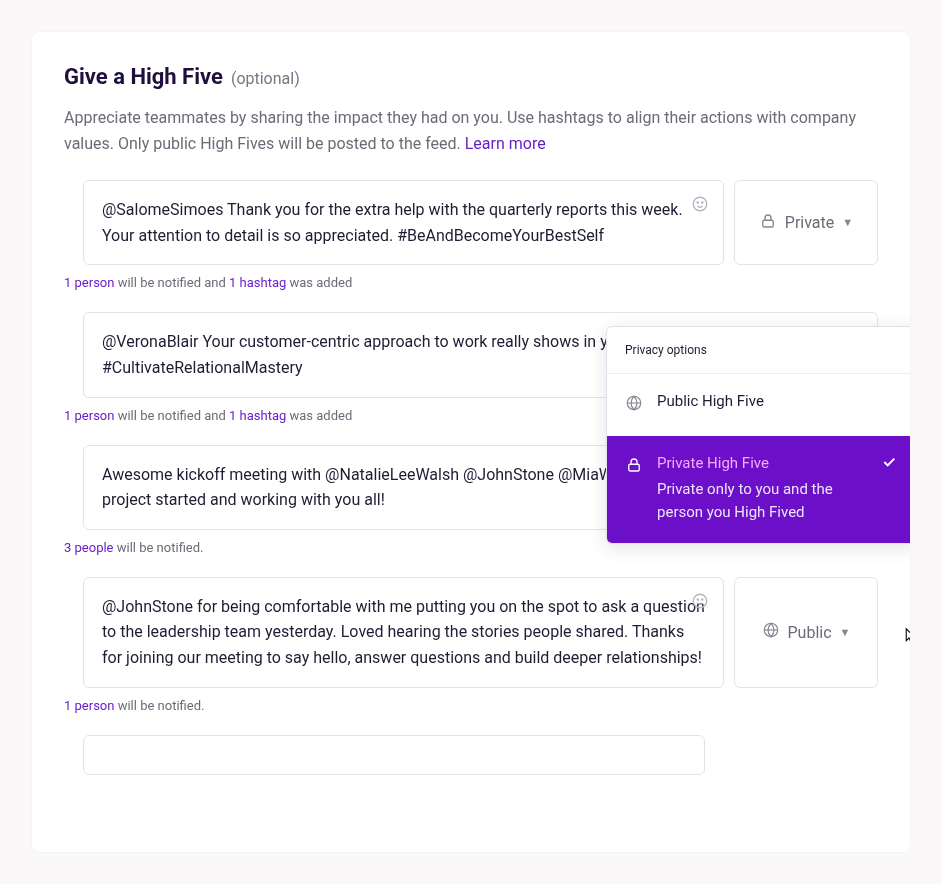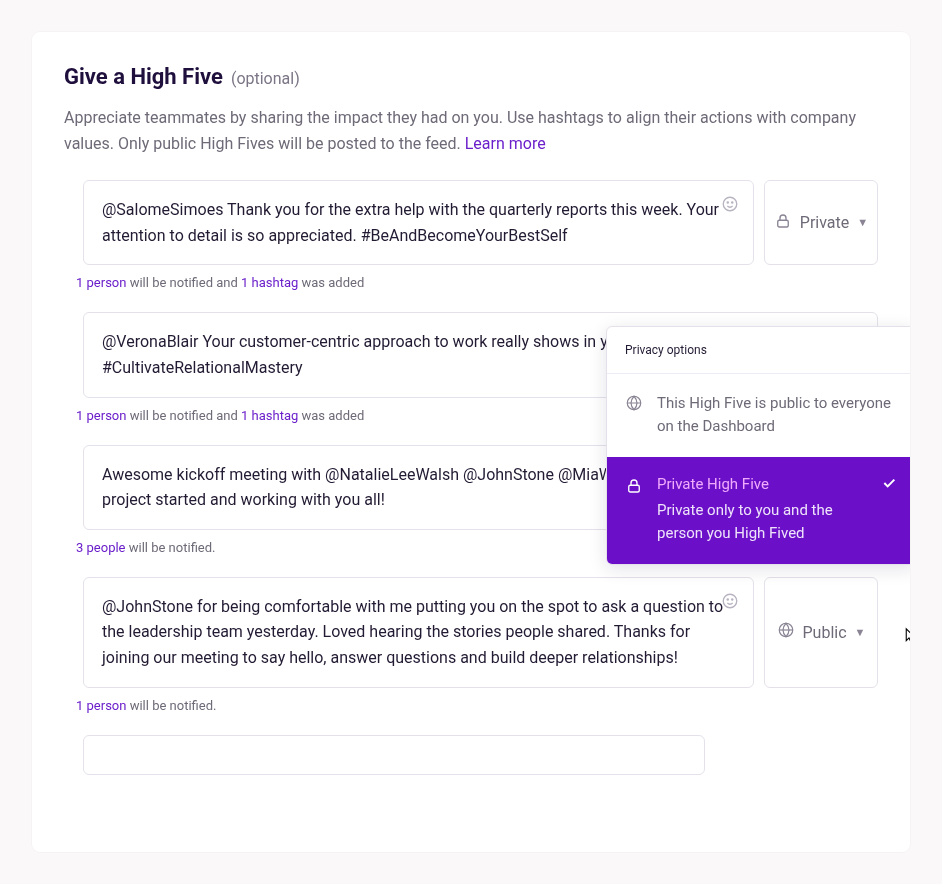--- a/index.html
+++ b/index.html
@@ -65,21 +65,21 @@
   .emoji-btn {
     position: absolute;
     top: 14px;
     right: 14px;
     color: #B8B3C0;
     font-size: 18px;
     line-height: 1;
     cursor: pointer;
   }
   .privacy-pill {
-    width: 114px;
+    width: 144px;
     border: 1px solid #E5E1EA;
     border-radius: 6px;
     display: flex;
     align-items: center;
     justify-content: center;
     gap: 8px;
     color: #6E6A77;
     font-size: 16px;
     cursor: pointer;
   }
@@ -88,21 +88,21 @@
     height: 18px;
     stroke: #8A8494;
   }
   .caret {
     font-size: 11px;
     color: #8A8494;
   }
   .meta {
     font-size: 13px;
     color: #6E6A77;
-    margin: 10px 0 22px 12px;
+    margin: 10px 0 22px 0;
   }
   .meta .hl {
     color: #6B1FCB;
   }
   .dropdown {
     position: absolute;
     top: 294px;
     right: -6px;
     width: 310px;
     background: #fff;
@@ -260,21 +260,21 @@
     <div class="dropdown-header">Privacy options</div>
     <div class="dropdown-option opt-public">
       <span class="opt-icon">
         <svg viewBox="0 0 24 24" fill="none" stroke-width="1.6">
             <circle cx="12" cy="12" r="9"></circle>
             <path d="M3 12h18"></path>
             <path d="M12 3c2.5 2.8 4 5.8 4 9s-1.5 6.2-4 9c-2.5-2.8-4-5.8-4-9s1.5-6.2 4-9z"></path>
           </svg>
       </span>
       <div>
-        <div class="opt-desc">This High Five is public to everyone on the Dashboard</div>
+        <div class="opt-title">Public High Five</div>
       </div>
     </div>
     <div class="dropdown-option opt-private">
       <span class="opt-icon">
         <svg viewBox="0 0 24 24" fill="none" stroke-width="1.8">
             <rect x="5" y="11" width="14" height="9" rx="2"></rect>
             <path d="M8 11V8a4 4 0 0 1 8 0v3"></path>
           </svg>
       </span>
       <div style="flex:1;">

